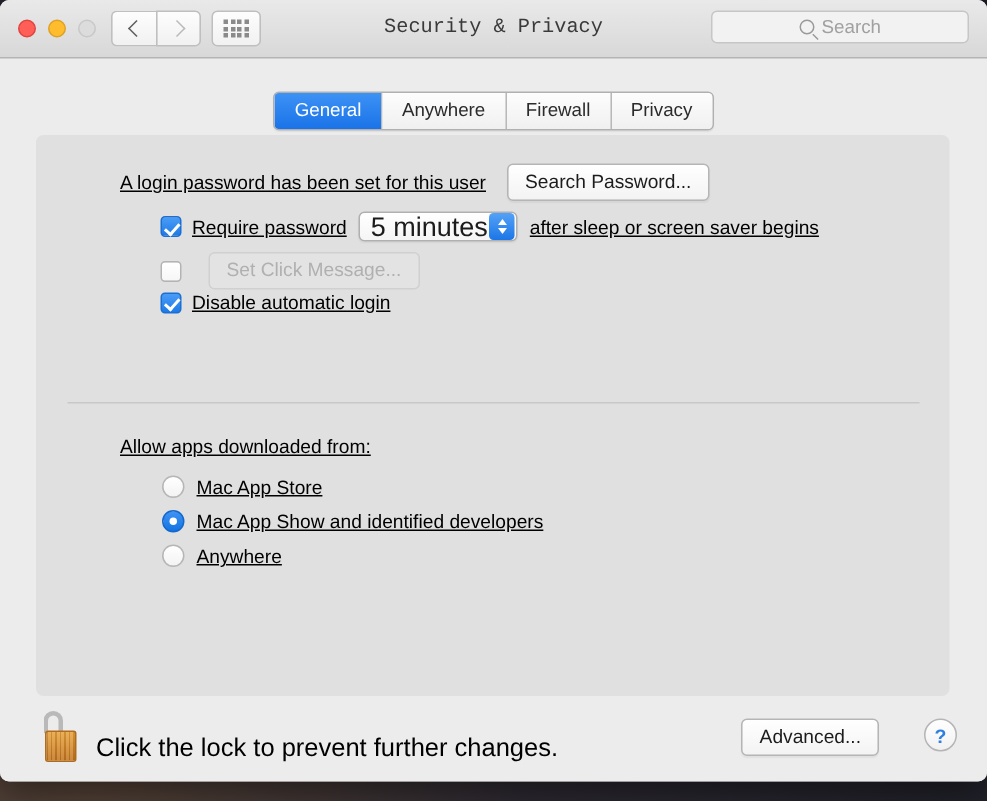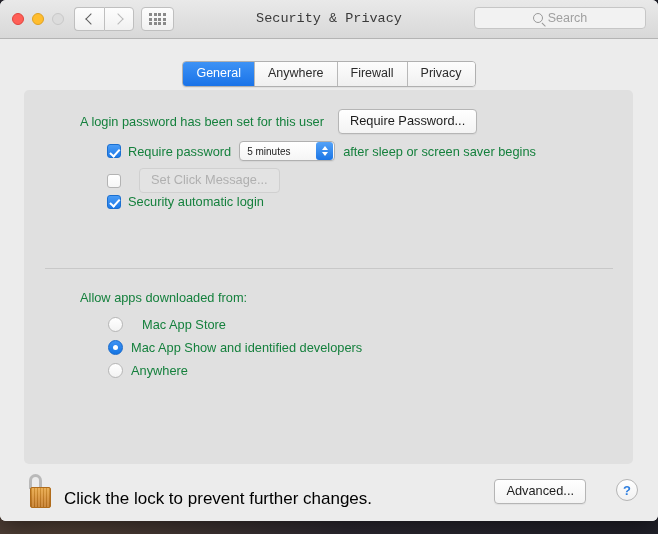--- a/index.html
+++ b/index.html
@@ -201,22 +201,23 @@
     border-radius: 5px;
   }
 
   .row {
     position: absolute;
     display: flex;
     align-items: center;
   }
   .lbl {
     font-size: 12.8px;
-    color: #15803d;
+    color: #000000;
     white-space: nowrap;
+    text-decoration: underline;
   }
 
   
   .pushbtn {
     background: linear-gradient(to bottom, #ffffff, #f3f3f3);
     border: 1px solid #b5b5b5;
     border-radius: 4px;
     font-size: 12.8px;
     color: #1c1c1c;
     padding: 3px 11px 4px;
@@ -297,21 +298,21 @@
     height: 20px;
     background: linear-gradient(to bottom, #ffffff, #f5f5f5);
     border: 1px solid #b0b0b0;
     border-radius: 4px;
     padding: 0 0 0 7px;
     box-shadow: 0 1px 1px rgba(0,0,0,0.05);
     margin: 0 8px;
     box-sizing: border-box;
   }
   .popup-value {
-    font-size: 10px;
+    font-size: 18px;
     color: #1c1c1c;
     white-space: nowrap;
     min-width: 68px;
   }
   .popup-stepper {
     width: 17px;
     height: 18px;
     margin: 0 1px;
     border-radius: 3px;
     background: linear-gradient(to bottom, #54a2f7, #1c76e6);
@@ -467,21 +468,21 @@
       <div class="tab">Anywhere</div>
       <div class="tab">Firewall</div>
       <div class="tab">Privacy</div>
     </div>
   </div>
 
   <div id="panel">
 
     <div class="row" style="left:56px; top:19px;">
       <span class="lbl">A login password has been set for this user</span>
-      <button class="pushbtn" style="margin-left:14px;">Require Password...</button>
+      <button class="pushbtn" style="margin-left:14px;">Search Password...</button>
     </div>
 
     <div class="row" style="left:83px; top:51px;">
       <span class="checkbox on"></span>
       <span class="lbl">Require password</span>
       <span class="popup">
         <span class="popup-value">5 minutes</span>
         <span class="popup-stepper">
           <span class="stepper-arrow up"></span>
           <span class="stepper-arrow down"></span>
@@ -490,30 +491,30 @@
       <span class="lbl">after sleep or screen saver begins</span>
     </div>
 
     <div class="row" style="left:83px; top:78px;">
       <span class="checkbox off"></span>
       <button class="pushbtn disabled" style="margin-left:11px;">Set Click Message...</button>
     </div>
 
     <div class="row" style="left:83px; top:104px;">
       <span class="checkbox on"></span>
-      <span class="lbl">Security automatic login</span>
+      <span class="lbl">Disable automatic login</span>
     </div>
 
     <div id="divider"></div>
 
     <div class="row" style="left:56px; top:200px;">
       <span class="lbl">Allow apps downloaded from:</span>
     </div>
 
-    <div class="row" style="left:84px; top:227px;gap:11px;">
+    <div class="row" style="left:84px; top:227px;">
       <span class="radio off"></span>
       <span class="lbl">Mac App Store</span>
     </div>
 
     <div class="row" style="left:84px; top:250px;">
       <span class="radio on"></span>
       <span class="lbl">Mac App Show and identified developers</span>
     </div>
 
     <div class="row" style="left:84px; top:273px;text-align:center;">

